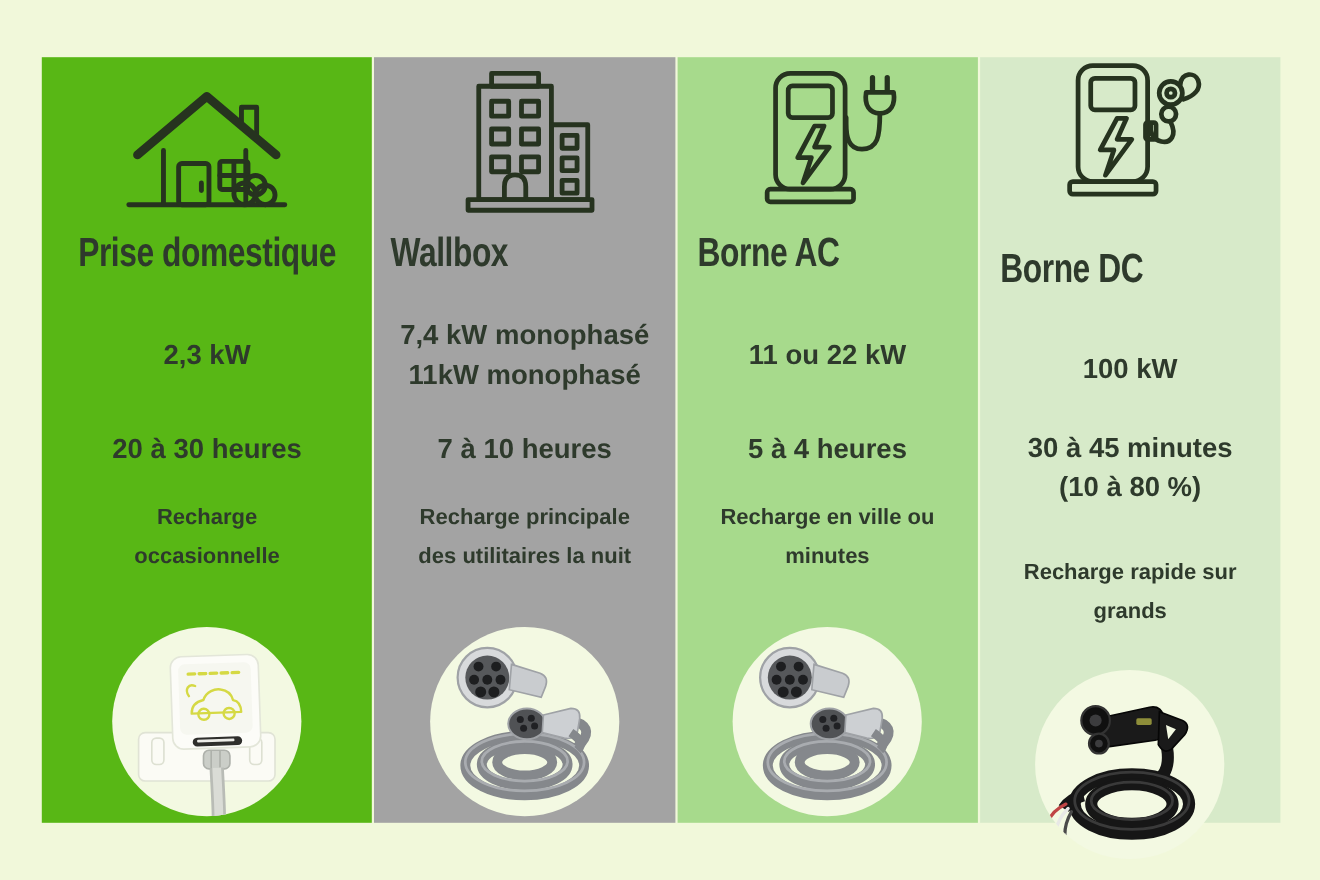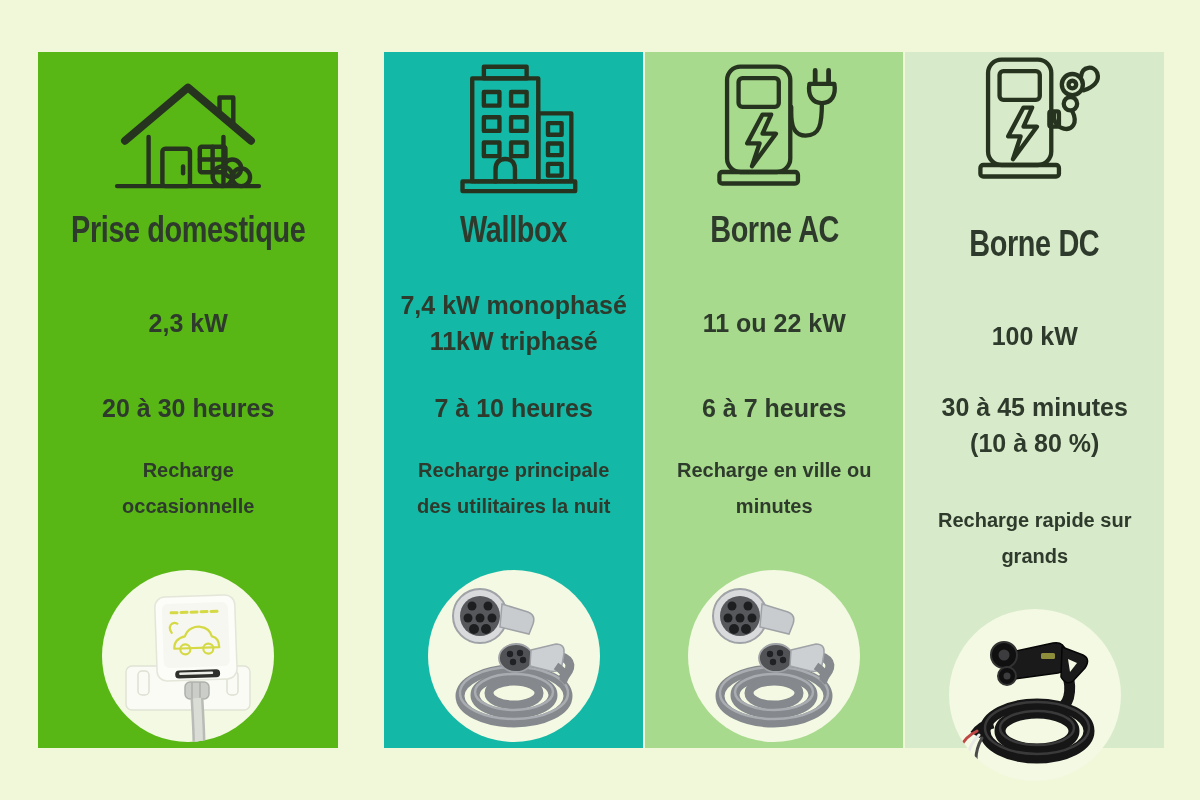--- a/index.html
+++ b/index.html
@@ -11,21 +11,21 @@
   .board{
     position:absolute;left:38px;top:52px;width:1126px;height:696px;
     display:flex;gap:2px;
   }
   .col{
     flex:1;display:flex;flex-direction:column;align-items:center;
     color:#2E3A2C;box-sizing:border-box;
   }
   .icon-row{height:150px;width:100%;display:flex;align-items:center;justify-content:center;}
   .icon-row svg{display:block;}
-  .title-row{height:56px;width:100%;display:flex;align-items:center;justify-content:center;}
+  .title-row{height:56px;width:100%;display:flex;align-items:center;justify-content:flex-start;}
   .title{
     margin:0;font-size:37px;font-weight:bold;letter-spacing:-0.5px;
     transform:scaleX(0.78);transform-origin:center;white-space:nowrap;
   }
   .row{width:100%;display:flex;flex-direction:column;align-items:center;box-sizing:border-box;}
   .power-row{height:112px;justify-content:center;padding-top:18px;}
   .duration-row{height:76px;justify-content:center;}
   .usage-row{height:118px;justify-content:flex-start;padding-top:6px;}
   .line{
     font-size:20px;font-weight:bold;line-height:36px;white-space:nowrap;
@@ -103,21 +103,21 @@
 
           <rect x="83" y="112" width="24" height="17" rx="5" fill="#CBCEC8" stroke="#AEB1AB" stroke-width="1.5"></rect>
           <path d="M90 112 V129 M98 112 V129" stroke="#AEB1AB" stroke-width="1.5"></path>
           <path d="M95 128 C96 148 97 162 97 176" stroke="#B9BCB6" stroke-width="13" fill="none"></path>
           <path d="M95 128 C96 148 97 162 97 176" stroke="#DADCD6" stroke-width="8" fill="none"></path>
         </svg>
       </div>
     </div>
   </section>
 
-  <section class="col" style="background-color: #14b8a6; margin-left: 44px;">
+  <section class="col" style="background-color: #a3a3a3;">
     <div class="icon-row">
       <span>
         <svg width="150" height="136" viewBox="0 0 150 140">
           <g class="lineicon" stroke-width="4.5">
             <rect x="44" y="8" width="44" height="12"></rect>
             <rect x="32" y="20" width="68" height="106"></rect>
             <rect x="44" y="34" width="16" height="14"></rect>
             <rect x="72" y="34" width="16" height="14"></rect>
             <rect x="44" y="60" width="16" height="14"></rect>
             <rect x="72" y="60" width="16" height="14"></rect>
@@ -131,21 +131,21 @@
             <rect x="22" y="126" width="116" height="10"></rect>
           </g>
         </svg>
       </span>
     </div>
     <div class="title-row">
       <h2 class="title">Wallbox</h2>
     </div>
     <div class="row power-row">
       <span class="line">7,4 kW monophasé</span>
-      <span class="line">11kW triphasé</span>
+      <span class="line">11kW monophasé</span>
     </div>
     <div class="row duration-row">
       <span class="line">7 à 10 heures</span>
     </div>
     <div class="row usage-row">
       <span class="line">Recharge principale</span>
       <span class="line">des utilitaires la nuit</span>
     </div>
     <div class="photo-row">
       <div class="photo-circle">
@@ -206,21 +206,21 @@
         </svg>
       </span>
     </div>
     <div class="title-row">
       <h2 class="title">Borne AC</h2>
     </div>
     <div class="row power-row">
       <span class="line">11 ou 22 kW</span>
     </div>
     <div class="row duration-row">
-      <span class="line">6 à 7 heures</span>
+      <span class="line">5 à 4 heures</span>
     </div>
     <div class="row usage-row">
       <span class="line">Recharge en ville ou</span>
       <span class="line">minutes</span>
     </div>
     <div class="photo-row">
       <div class="photo-circle">
         <svg width="172" height="172" viewBox="0 0 172 172">
           <g fill="none" stroke="#85888C" stroke-width="9">
             <ellipse cx="86" cy="126" rx="54" ry="27"></ellipse>

